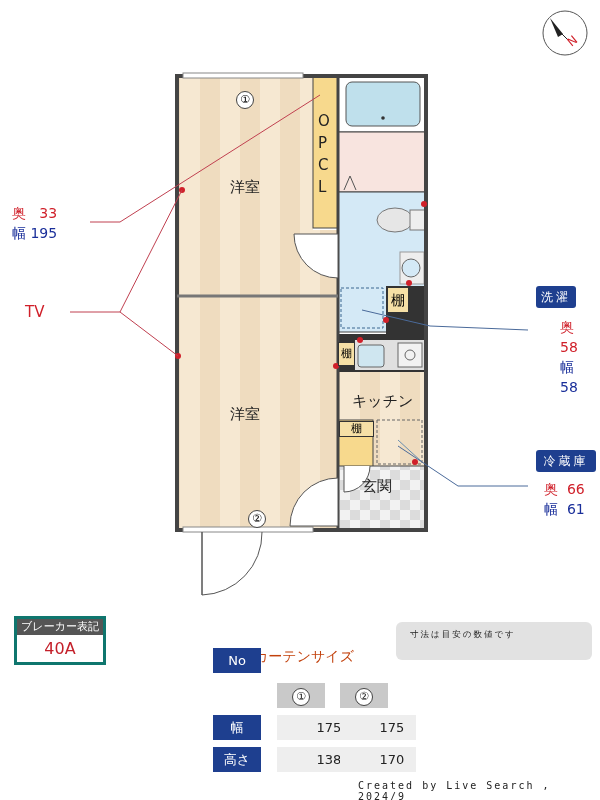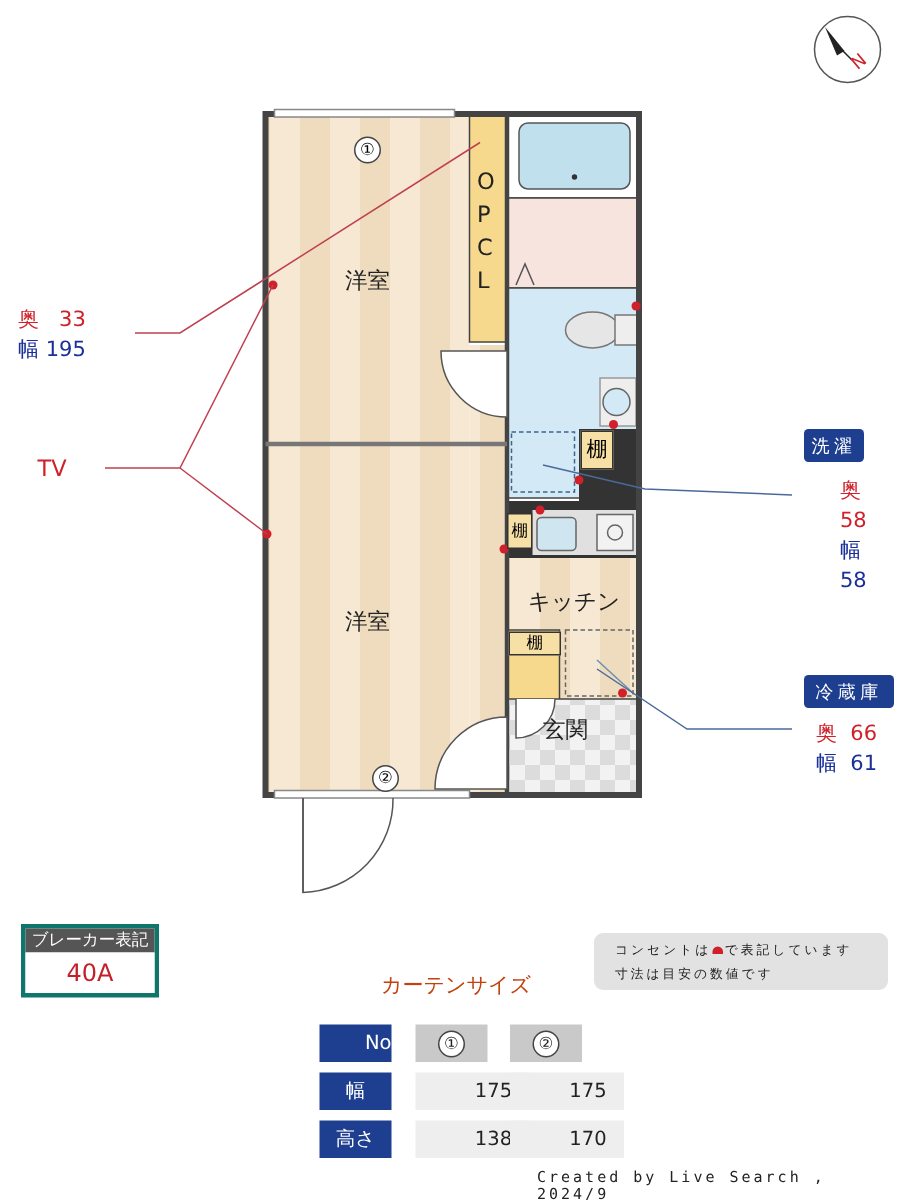--- a/index.html
+++ b/index.html
@@ -143,26 +143,25 @@
   <div><span class="red">奥</span>&nbsp;&nbsp;<span class="red">66</span></div>
   <div><span class="blue">幅</span>&nbsp;&nbsp;<span class="blue">61</span></div>
 </div>
 
 <div class="breaker">
   <div class="h">ブレーカー表記</div>
   <div class="v">40A</div>
 </div>
 
 <div class="note">
-  <div><span>コンセントは</span><span class="dot"></span><span>で表記しています</span></div>
   <div>寸法は目安の数値です</div>
 </div>
 
 <div class="ctitle">カーテンサイズ</div>
-<div class="cell hd" style="left:213px;top:683px;text-align:right;">No</div>
+<div class="cell hd" style="left:213px;top:648px;">No</div>
 <div class="cell hd" style="left:213px;top:715px;">幅</div>
 <div class="cell hd" style="left:213px;top:747px;">高さ</div>
 
 <div class="cell gr" style="left:277px;top:683px;"><span class="circ">①</span></div>
 <div class="cell lt" style="left:277px;top:715px;">175</div>
 <div class="cell lt" style="left:277px;top:747px;">138</div>
 
 <div class="cell gr" style="left:340px;top:683px;"><span class="circ">②</span></div>
 <div class="cell lt" style="left:340px;top:715px;">175</div>
 <div class="cell lt" style="left:340px;top:747px;">170</div>

